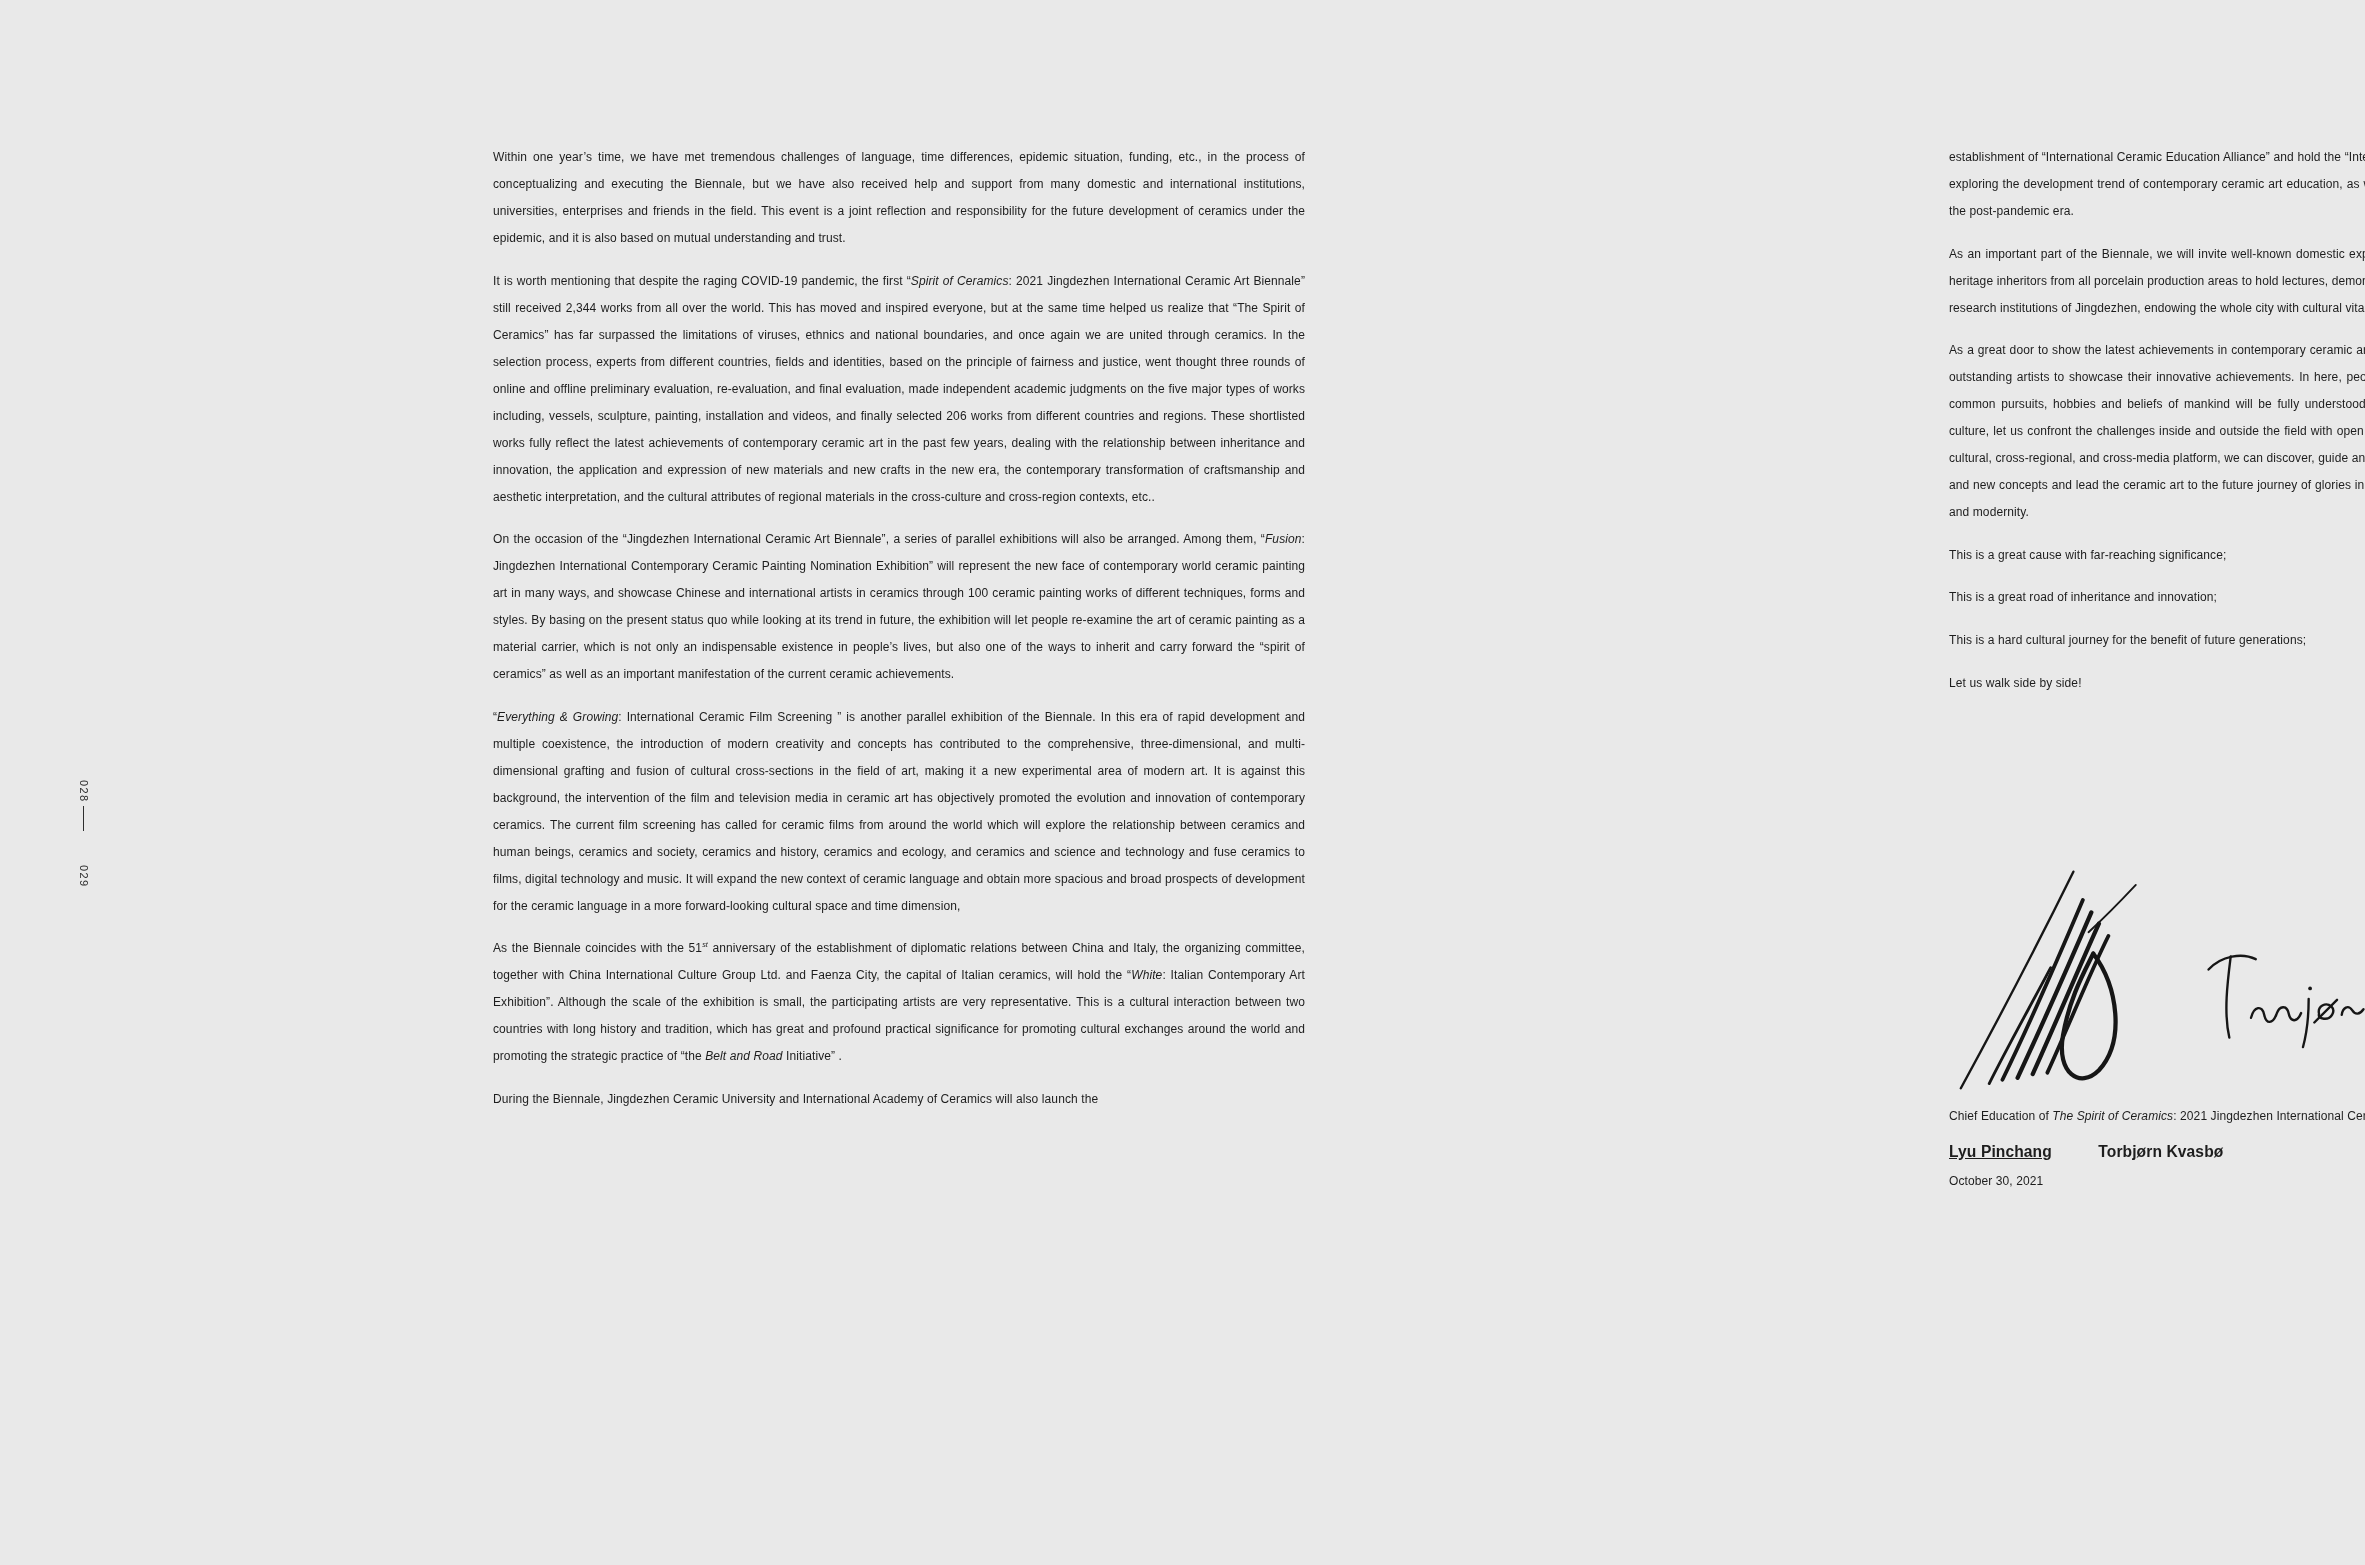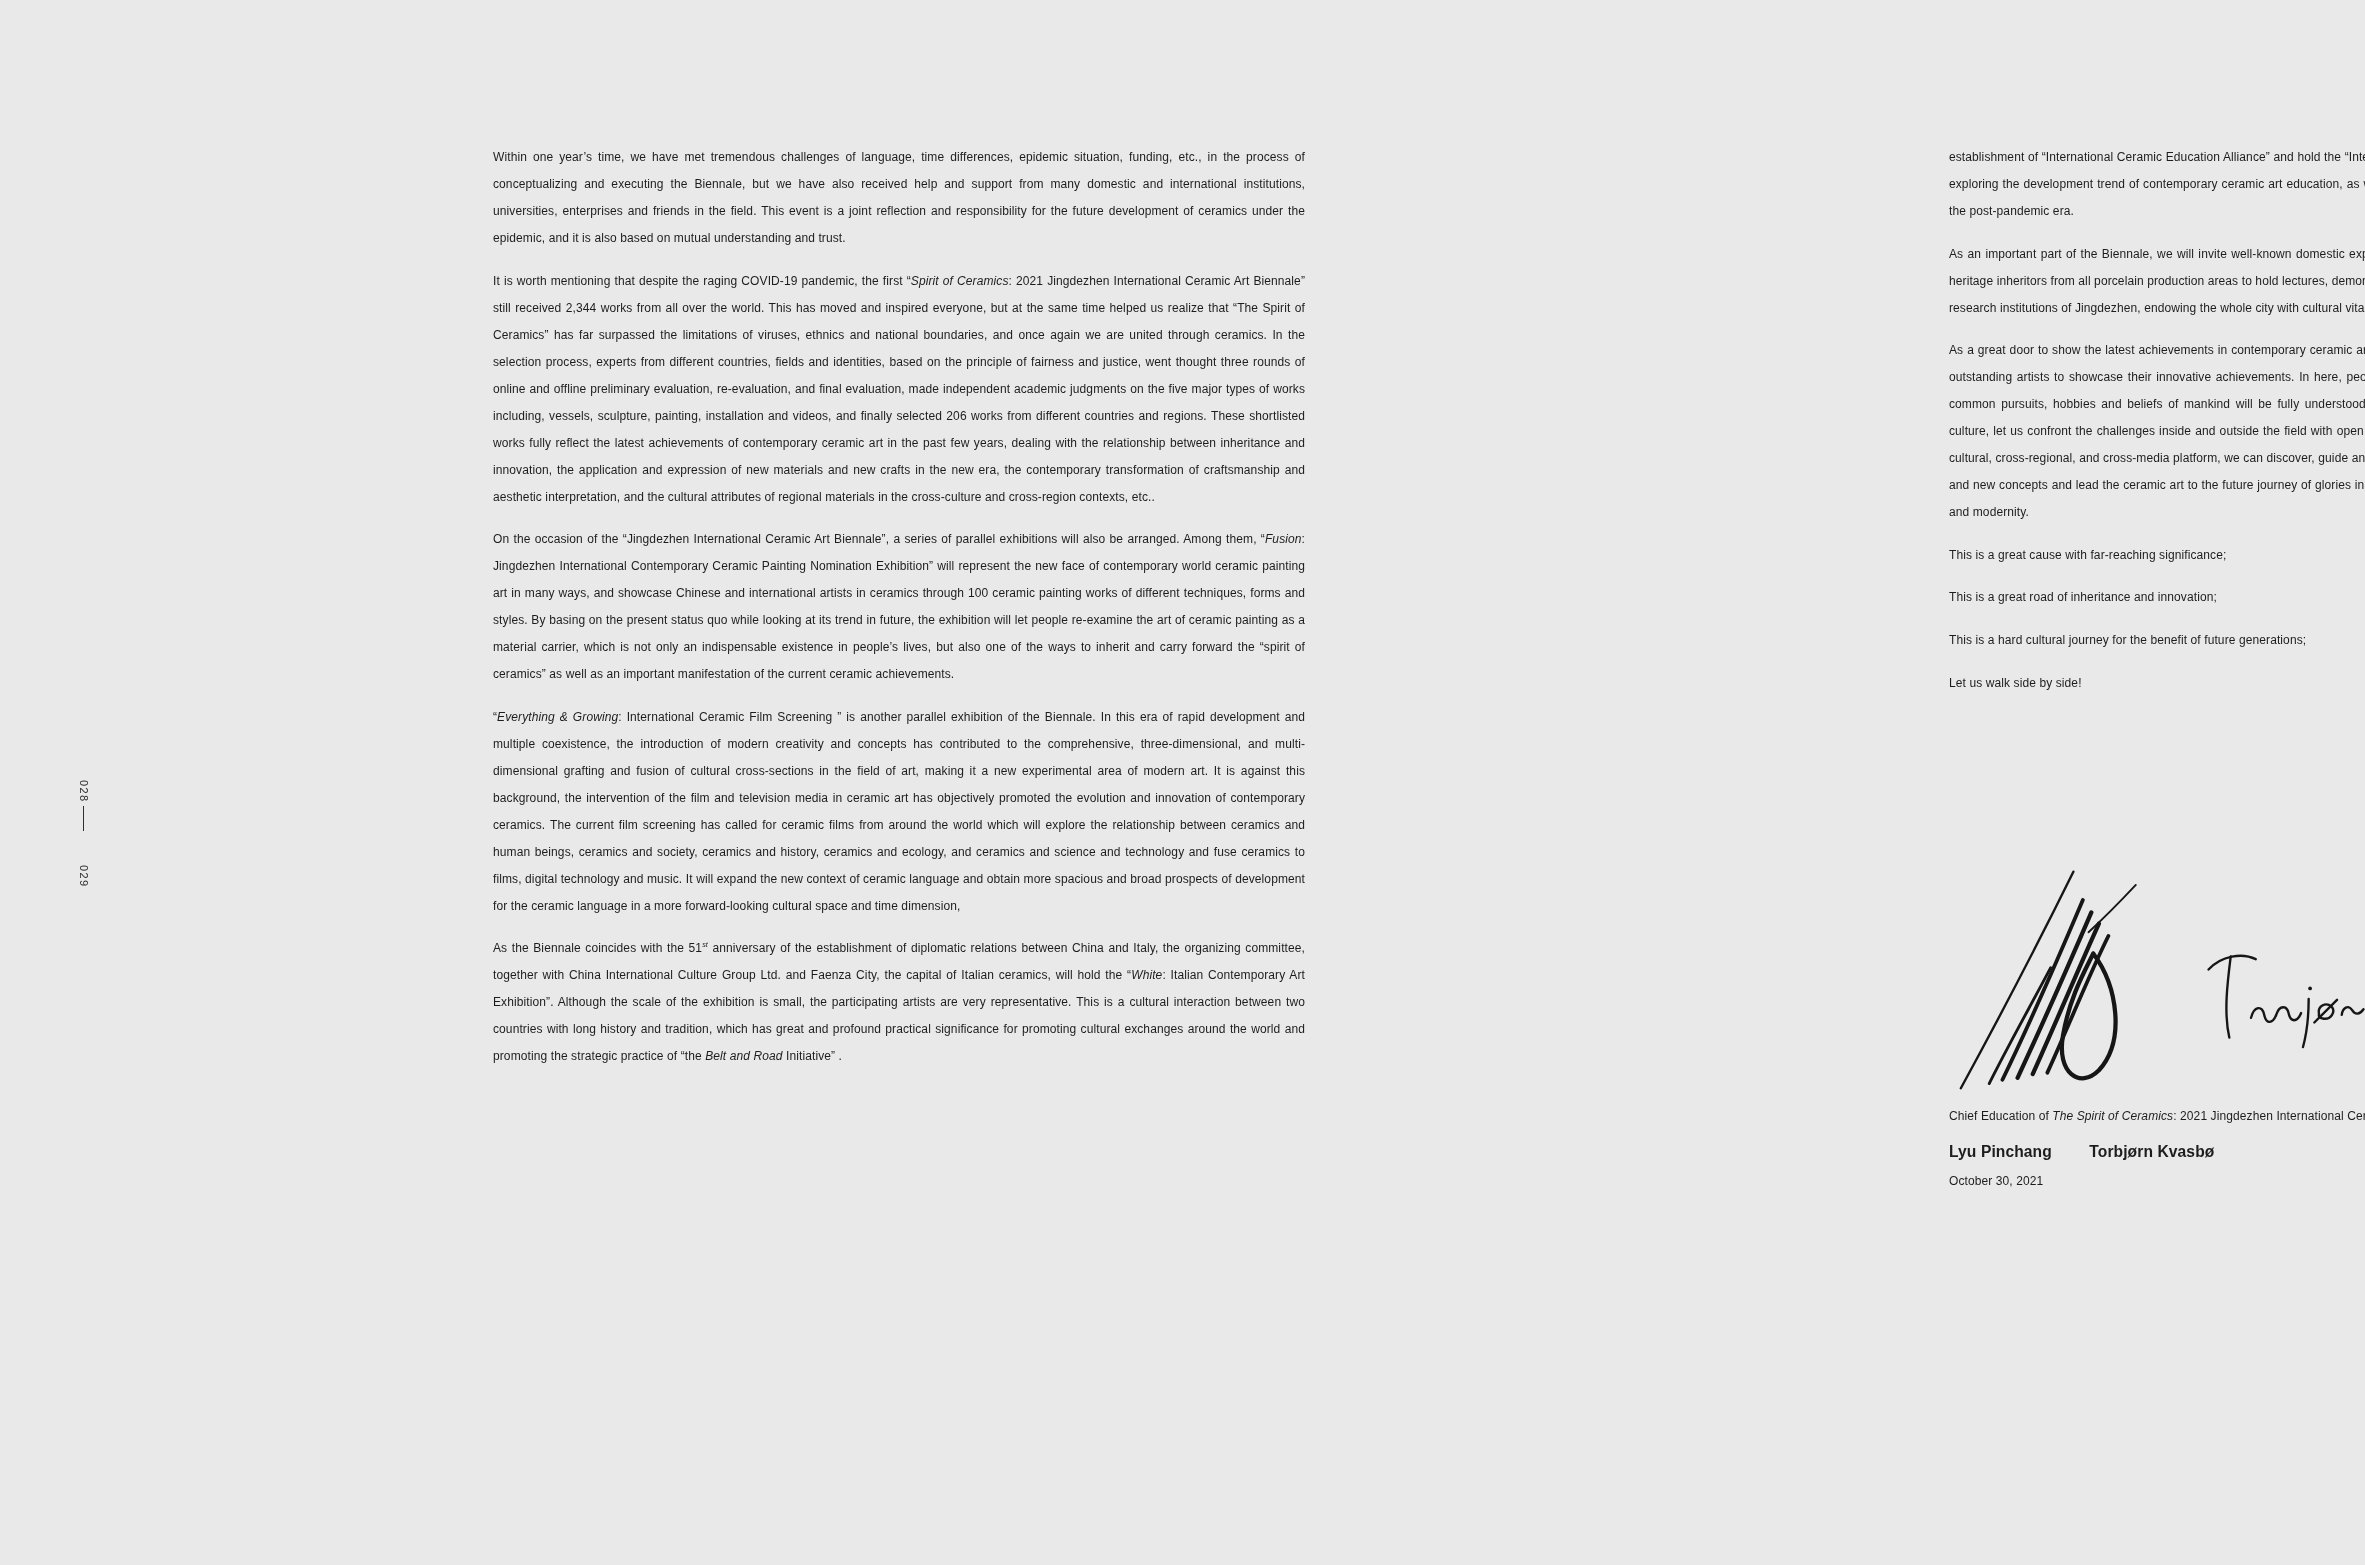--- a/index.html
+++ b/index.html
@@ -50,40 +50,41 @@
   .pn2 { margin-left: 34px; }
 
   
   .sig-block { position: relative; height: 227px; margin-top: 169px; }
   .sig { position: absolute; }
   .sig-left  { left: -19px; top: 0;    width: 213px; height: 227px; }
   .sig-right { left: 246px; top: 62px; width: 336px; height: 137px; }
 
   .curator-line { margin: 14px 0 0 0; font-size: 12px; line-height: 19px; text-align: left; }
   .names { margin: 14px 0 0 0; font-size: 15.6px; font-weight: bold; line-height: 23px; text-align: left; }
-  .names .name-first { margin-right: 33px; }
+  .names .name-first { margin-right: 42px; text-decoration: underline; }
   .date { margin: 9.5px 0 0 0; font-size: 12px; line-height: 19px; text-align: left; }
 </style>
 </head>
 <body>
 
 <div class="page">
 
   <div class="pagenums">
     <span class="pn">028</span>
     <span class="pn-rule"></span>
     <span class="pn pn2">029</span>
   </div>
 
   <div class="col col-left">
     <p class="para"><span>Within one year’s time, we have met tremendous challenges of language, time differences, epidemic situation, funding, etc., in the process of conceptualizing and executing the Biennale, but we have also received help and support from many domestic and international institutions, universities, enterprises and friends in the field. This event is a joint reflection and responsibility for the future development of ceramics under the epidemic, and it is also based on  mutual understanding and trust.</span></p>
     <p class="para"><span>It is worth mentioning that despite the raging COVID-19 pandemic, the first “</span><span class="it">Spirit of Ceramics</span><span>: 2021 Jingdezhen International Ceramic Art Biennale” still received 2,344 works from all over the world. This has moved and inspired everyone, but at the same time helped us realize that “The Spirit of Ceramics” has far surpassed the limitations of viruses, ethnics and national boundaries, and once again we are united through ceramics. In the selection process, experts from different countries, fields and identities, based on the principle of fairness and justice, went thought three rounds of online and offline preliminary evaluation, re-evaluation, and final evaluation, made independent academic judgments on the five major types of works including, vessels, sculpture, painting, installation and videos, and finally selected 206 works from different countries and regions. These shortlisted works fully reflect the latest achievements of contemporary ceramic art in the past few years, dealing with the relationship between inheritance and innovation, the application and expression of new materials and new crafts in the new era, the contemporary transformation of craftsmanship and aesthetic interpretation, and the cultural attributes of regional materials in the cross-culture and cross-region contexts, etc..</span></p>
     <p class="para"><span>On the occasion of the “Jingdezhen International Ceramic Art Biennale”, a series of parallel exhibitions will also be arranged. Among them, “</span><span class="it">Fusion</span><span>: Jingdezhen International Contemporary Ceramic Painting Nomination Exhibition” will represent the new face of contemporary world ceramic painting art in many ways, and showcase Chinese and international artists in ceramics through 100 ceramic painting works of different techniques, forms and styles. By basing on the present status quo while looking at its trend in future, the exhibition will let people re-examine the art of ceramic painting as a material carrier, which is not only an indispensable existence in people’s lives, but also one of the ways to inherit and carry forward the “spirit of ceramics” as well as an important manifestation of the current ceramic achievements.</span></p>
     <p class="para"><span>“</span><span class="it">Everything &amp; Growing</span><span>: International Ceramic Film Screening ” is another parallel exhibition of the Biennale. In this era of rapid development and multiple coexistence, the introduction of modern creativity and concepts has contributed to the comprehensive, three-dimensional, and multi-dimensional grafting and fusion of cultural cross-sections in the field of art, making it a new experimental area of modern art. It is against this background, the intervention of the film and television media in ceramic art has objectively promoted the evolution and innovation of contemporary ceramics. The current film screening has called for ceramic films from around the world which will explore the relationship between ceramics and human beings, ceramics and society, ceramics and history, ceramics and ecology, and ceramics and science and technology and fuse ceramics to films, digital technology and music. It will expand the new context of ceramic language and obtain more spacious and broad prospects of development for the ceramic language in a more forward-looking cultural space and time dimension,</span></p>
     <p class="para"><span>As the Biennale coincides with the 51</span><sup>st</sup><span> anniversary of the establishment of diplomatic relations between China and Italy, the organizing committee, together with China International Culture Group Ltd. and Faenza City, the capital of Italian ceramics, will hold the “</span><span class="it">White</span><span>: Italian Contemporary Art Exhibition”. Although the scale of the exhibition is small, the participating artists are very representative. This is a cultural interaction between two countries with long history and tradition, which has great and profound practical significance for promoting cultural exchanges around the world and promoting the strategic practice of “the </span><span class="it">Belt and Road</span><span> Initiative” .</span></p>
+    <p class="para"><span>During the Biennale, Jingdezhen Ceramic University and International Academy of Ceramics will also launch the</span></p>
   </div>
 
   <div class="col col-right">
     <p class="para"><span>establishment of “International Ceramic Education Alliance” and hold the “International Forum on the Future of Contemporary Ceramic Art Education”, exploring the development trend of contemporary ceramic art education, as well as the challenges and countermeasures of the ceramic education in the post-pandemic era.</span></p>
     <p class="para"><span>As an important part of the Biennale, we will invite well-known domestic experts and scholars as well as representative skill masters and intangible heritage inheritors from all porcelain production areas to hold lectures, demonstrate skills on site, and share personal experiences in cultural units and research institutions of Jingdezhen, endowing the whole city with cultural vitality.</span></p>
     <p class="para"><span>As a great door to show the latest achievements in contemporary ceramic art, Jingdezhen International Ceramic Art Biennale will provide a stage for outstanding artists to showcase their innovative achievements. In here, people’s curiosity, imagination and creativity will be given full play, and the common pursuits, hobbies and beliefs of mankind will be fully understood and tolerated. Facing the current and future development of ceramic culture, let us confront the challenges inside and outside the field with open visions, great wisdom, and all-inclusive mind. Through building a cross-cultural, cross-regional, and cross-media platform, we can discover, guide and cultivate contemporary ceramic art with new forms, new characteristics and new concepts and lead the ceramic art to the future journey of glories  in the multiple interweaving of internationalization, nationalization, tradition and modernity.</span></p>
 
     <p class="stmt">This is a great cause with far-reaching significance;</p>
     <p class="stmt">This is a great road of inheritance and innovation;</p>
     <p class="stmt">This is a hard cultural journey for the benefit of future generations;</p>

